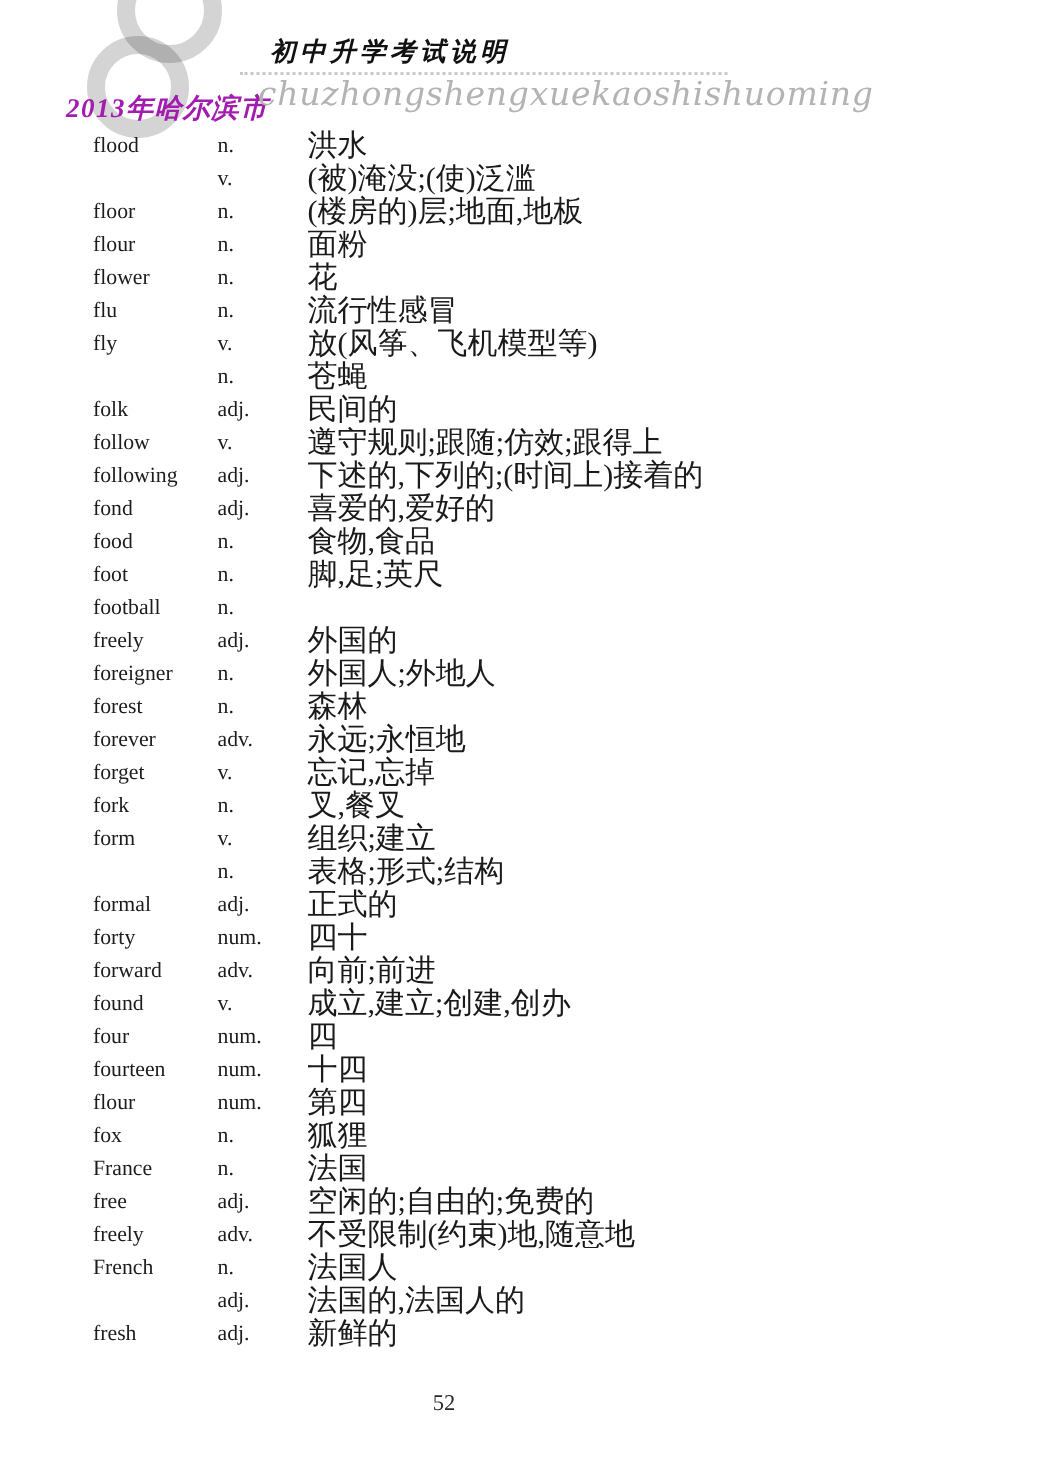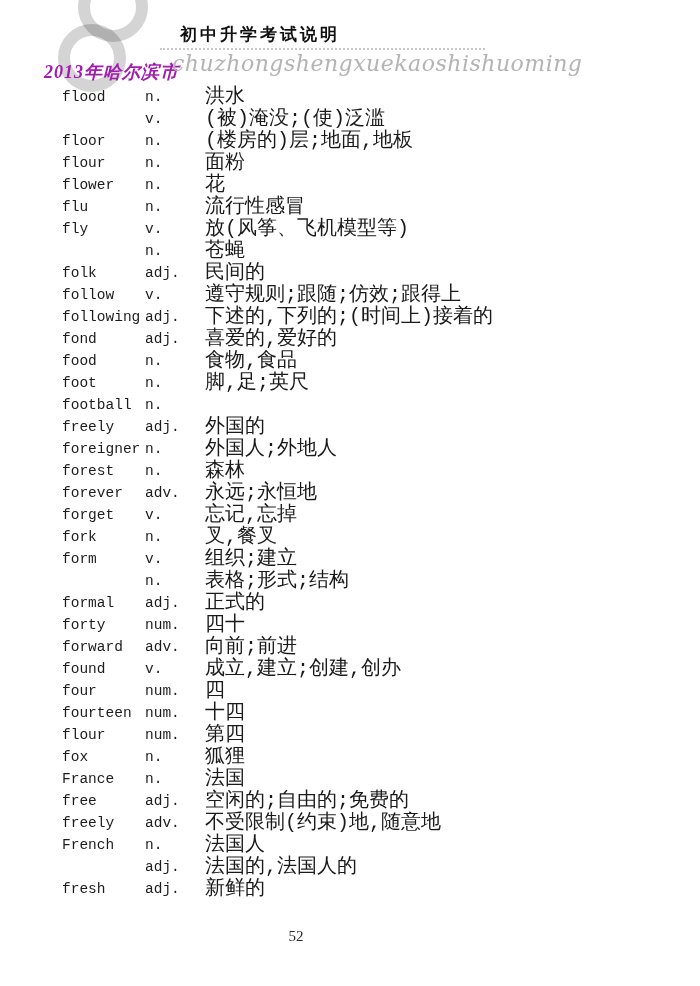--- a/index.html
+++ b/index.html
@@ -58,20 +58,21 @@
   }
   .book-title {
     position: absolute;
     left: 180px;
     top: 23px;
     font-size: 17px;
     font-weight: 700;
     letter-spacing: 3px;
     color: #111111;
     white-space: nowrap;
+    font-style: italic;
   }
   .header-rule {
     position: absolute;
     left: 160px;
     top: 48px;
     width: 325px;
     height: 0;
     border-top: 2px dotted #c8c8c8;
   }
   .pinyin-script {
@@ -92,21 +93,20 @@
     left: 62px;
     top: 86px;
     right: 10px;
   }
   .row {
     display: flex;
     align-items: flex-end;
     height: 22px;
     line-height: 22px;
     white-space: nowrap;
-    font-family: Liberation Mono, monospace;
   }
   .word {
     flex: 0 0 83px;
     font-size: 14.5px;
     color: #1c1c1c;
   }
   .pos {
     flex: 0 0 60px;
     font-size: 14.5px;
     color: #1c1c1c;

